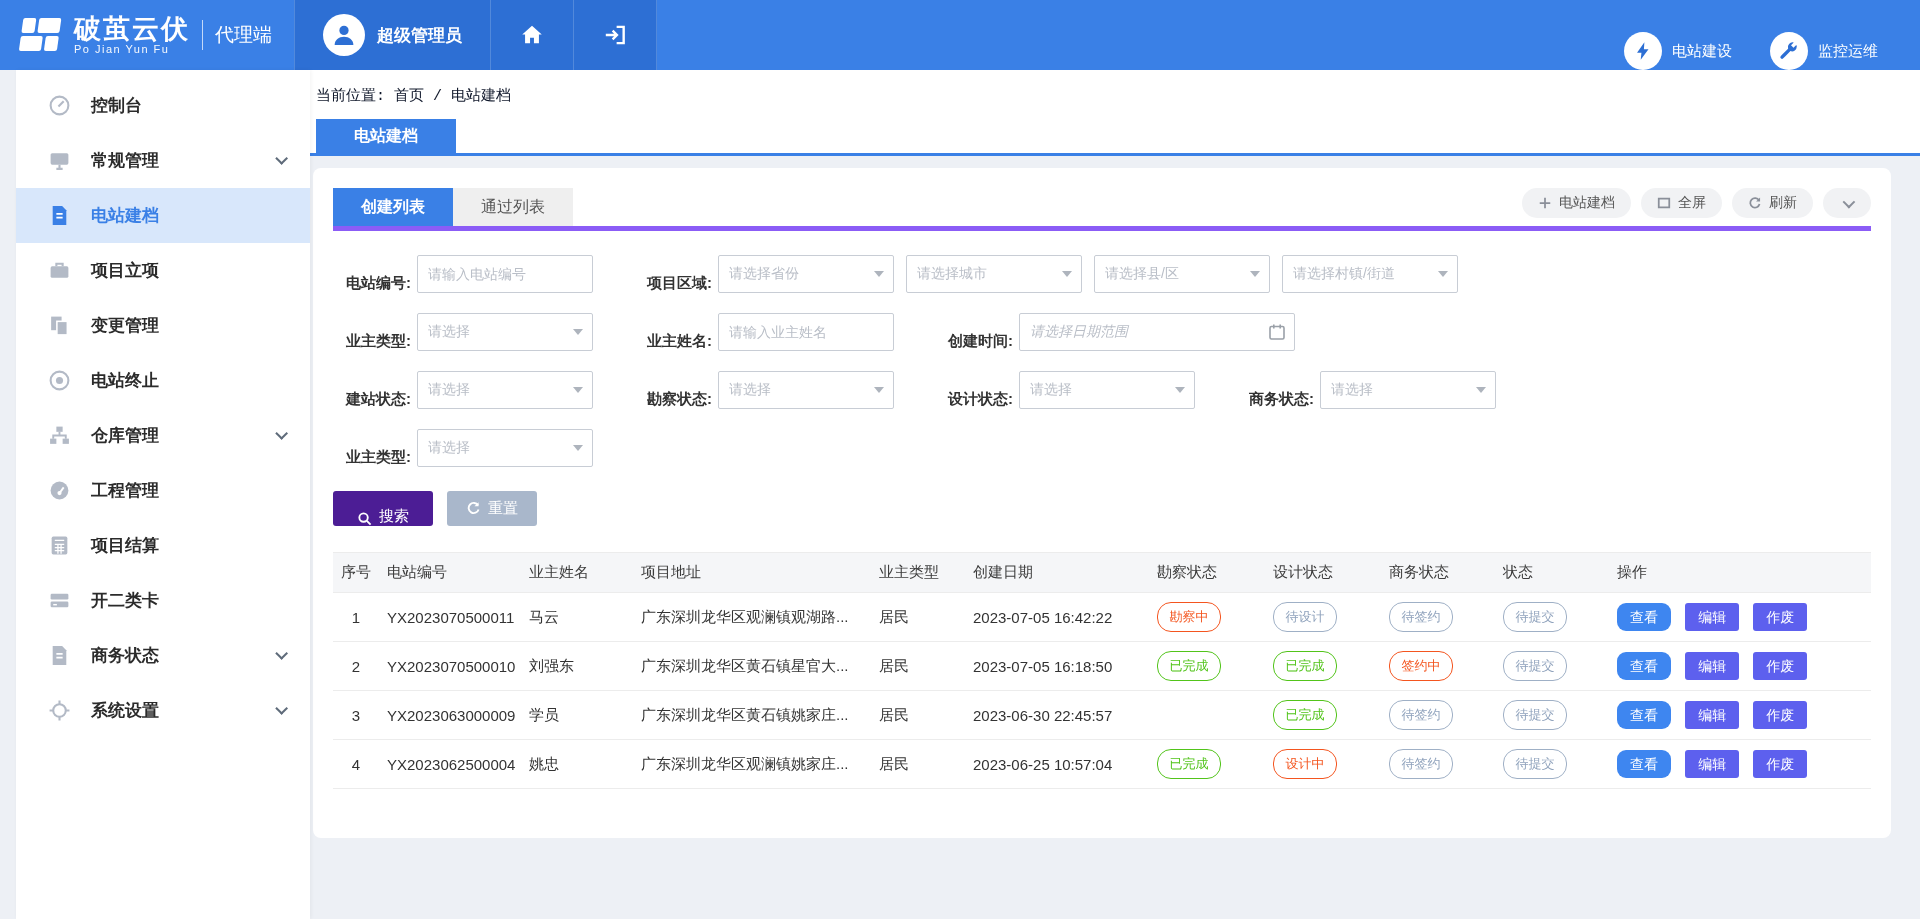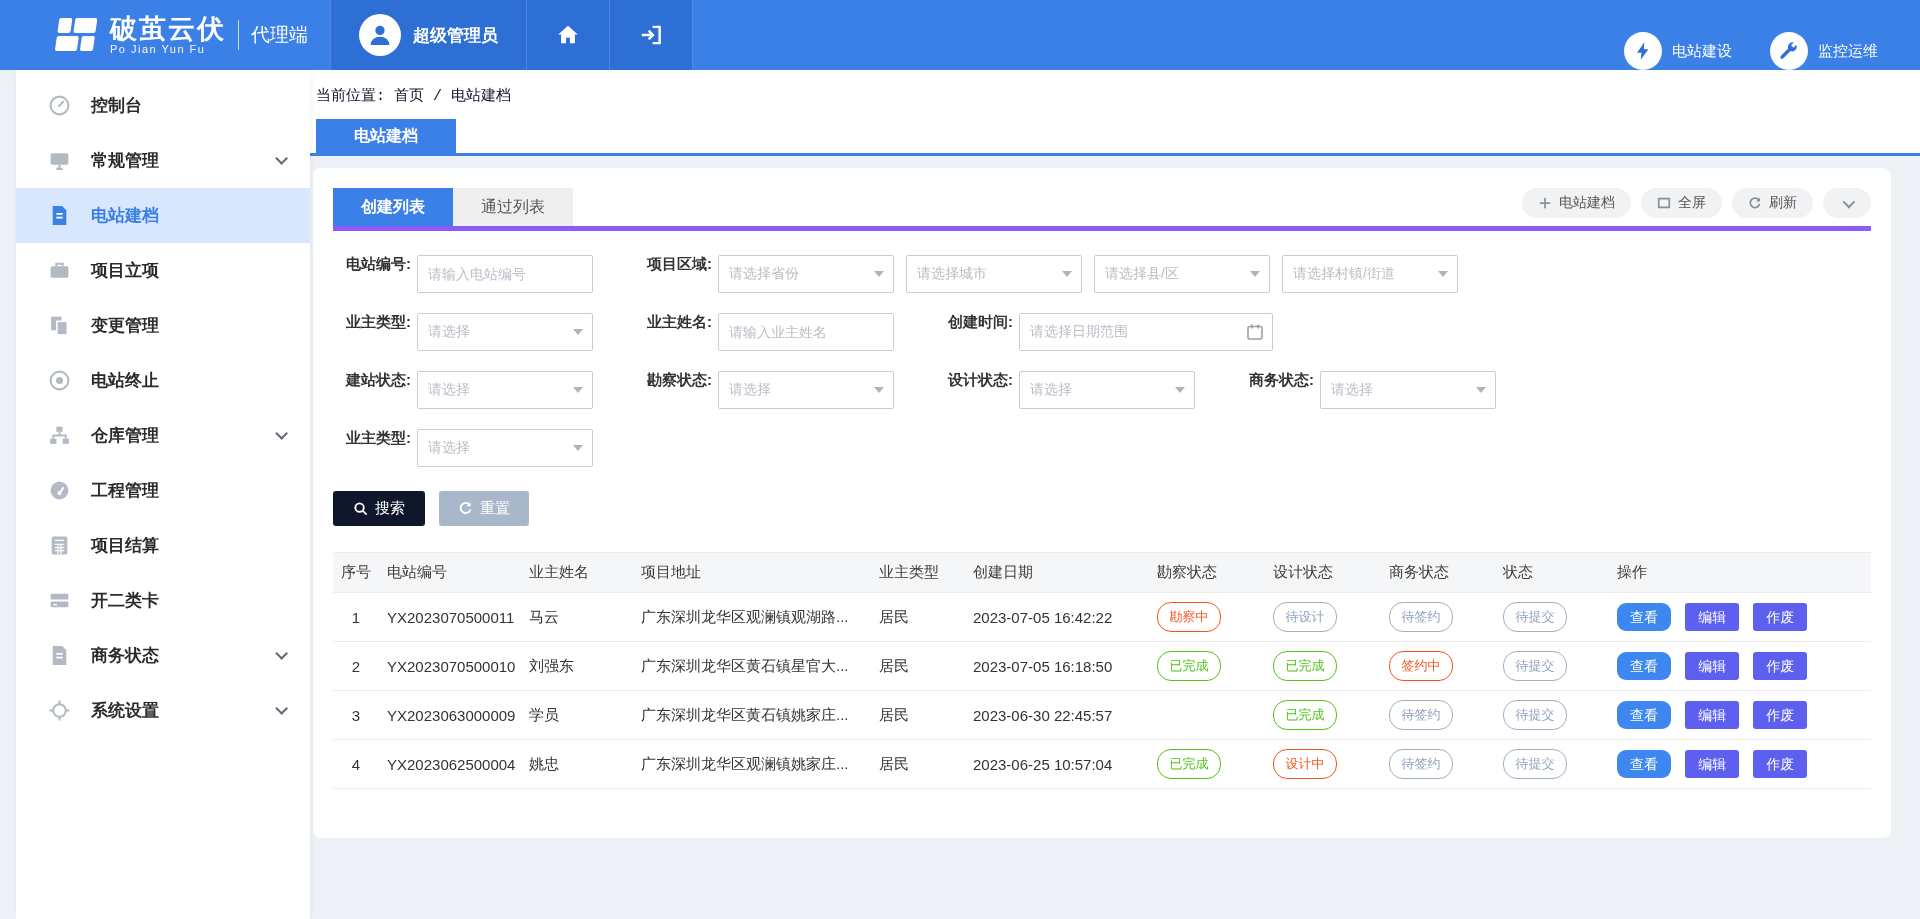--- a/index.html
+++ b/index.html
@@ -1,20 +1,20 @@
 <!DOCTYPE html>
 <html><head>
 <meta charset="utf-8">
 <style>
   * { margin:0; padding:0; box-sizing:border-box; }
   html,body { width:1920px; height:919px; overflow:hidden;
     font-family:"Liberation Sans","DejaVu Sans",sans-serif; background:#edf0f5; }
 
   
-  .topbar { height:70px; display:flex; background:#3a80e6; color:#fff;padding-left:36px; }
+  .topbar { height:70px; display:flex; background:#3a80e6; color:#fff; }
   .brand { width:294px; display:flex; align-items:center; padding-left:16px; }
   .logo { width:48px; height:42px; margin-right:10px; flex:none; }
   .brand-name { font-size:27px; font-weight:bold; letter-spacing:2px; line-height:28px; }
   .brand-sub { font-size:11px; letter-spacing:1.5px; opacity:.95; }
   .brand-portal { margin-left:12px; font-size:19px; border-left:1px solid rgba(255,255,255,.7); padding-left:12px; height:30px; display:flex; align-items:center; }
   .topnav { display:flex; background:#2d6fd4; }
   .topnav-seg { display:flex; align-items:center; justify-content:center; padding:0 28px; border-right:1px solid rgba(255,255,255,.18); cursor:pointer; }
   .topnav-seg:first-child { border-left:1px solid rgba(255,255,255,.18); }
   .avatar { width:42px; height:42px; border-radius:50%; background:#fff; display:flex; align-items:center; justify-content:center; }
   .avatar svg { width:30px; height:30px; }
@@ -52,35 +52,35 @@
   .tab.inactive { background:#efefef; color:#555; }
   .toolbar { position:absolute; right:0; bottom:8px; display:flex; gap:10px; }
   .pill { height:30px; border-radius:16px; background:#f1f2f4; color:#555; font-size:14px; display:flex; align-items:center; padding:0 16px; gap:7px; cursor:pointer; }
   .pill svg { width:14px; height:14px; color:#8a8f99; }
   .pill.caret-only { width:48px; justify-content:center; padding:0; }
   .pill .chev { margin:0; border-color:#8a8f99; transform:rotate(45deg) translateY(-2px); }
 
   
   .filters { margin-top:24px; }
   .frow { display:flex; margin-bottom:20px; }
-  .fgroup { display:flex; align-items:flex-start; margin-right:41px; }
+  .fgroup { display:flex; align-items:flex-end; margin-right:41px; }
   .flabel { width:78px; text-align:right; font-size:15px; font-weight:bold; color:#333; margin-right:6px; white-space:nowrap; }
   .fcontrol { width:176px; height:38px; border:1px solid #c8cdd5; border-radius:2px; background:#fff; }
   input.fcontrol { padding:0 10px; font-size:14px; color:#333; outline:none; }
   input.fcontrol::placeholder { color:#b9bec7; }
   .fselect { position:relative; display:flex; align-items:center; padding:0 26px 0 10px; color:#b9bec7; font-size:14px; cursor:pointer; }
   .fselect .caret { position:absolute; right:9px; width:0; height:0; border-left:5px solid transparent; border-right:5px solid transparent; border-top:6px solid #aeb4bd; }
   .sel-gap { margin-left:12px; }
-  .fdate { position:relative; width:254px; display:flex; align-items:center; padding:0 32px 0 10px; color:#b9bec7; font-size:14px; cursor:text; }
+  .fdate { position:relative; width:276px; display:flex; align-items:center; padding:0 32px 0 10px; color:#b9bec7; font-size:14px; cursor:text;font-style:italic; }
   .fdate svg { position:absolute; right:8px; width:18px; height:18px; }
 
   .btnrow { margin-top:24px; display:flex; gap:14px; }
   .btn { height:35px; border-radius:3px; color:#fff; font-size:15px; display:flex; align-items:center; justify-content:center; gap:7px; cursor:pointer; border:none; }
   .btn svg { width:15px; height:15px; }
-  .btn-search { width:92px; background:#0f172a; }
+  .btn-search { width:100px; background:#4c1d95;align-items:flex-end; }
   .btn-reset { width:90px; background:#a9b7cb; }
 
   
   .tablewrap { margin-top:26px; }
   table { width:100%; border-collapse:collapse; table-layout:fixed; }
   thead th { background:#f5f6f8; height:40px; font-size:15px; color:#3c3c3c; font-weight:normal; text-align:left; padding:0 8px; border-top:1px solid #ececec; border-bottom:1px solid #ececec; overflow:hidden; white-space:nowrap; }
   tbody td { height:49px; font-size:15px; color:#333; padding:0 8px; border-bottom:1px solid #ececec; overflow:hidden; white-space:nowrap; }
   .center { text-align:center; }
   .badge { display:inline-block; min-width:64px; padding:5px 10px; border-radius:14px; font-size:13px; text-align:center; border:1px solid; }
   .badge:empty { display:none; }

